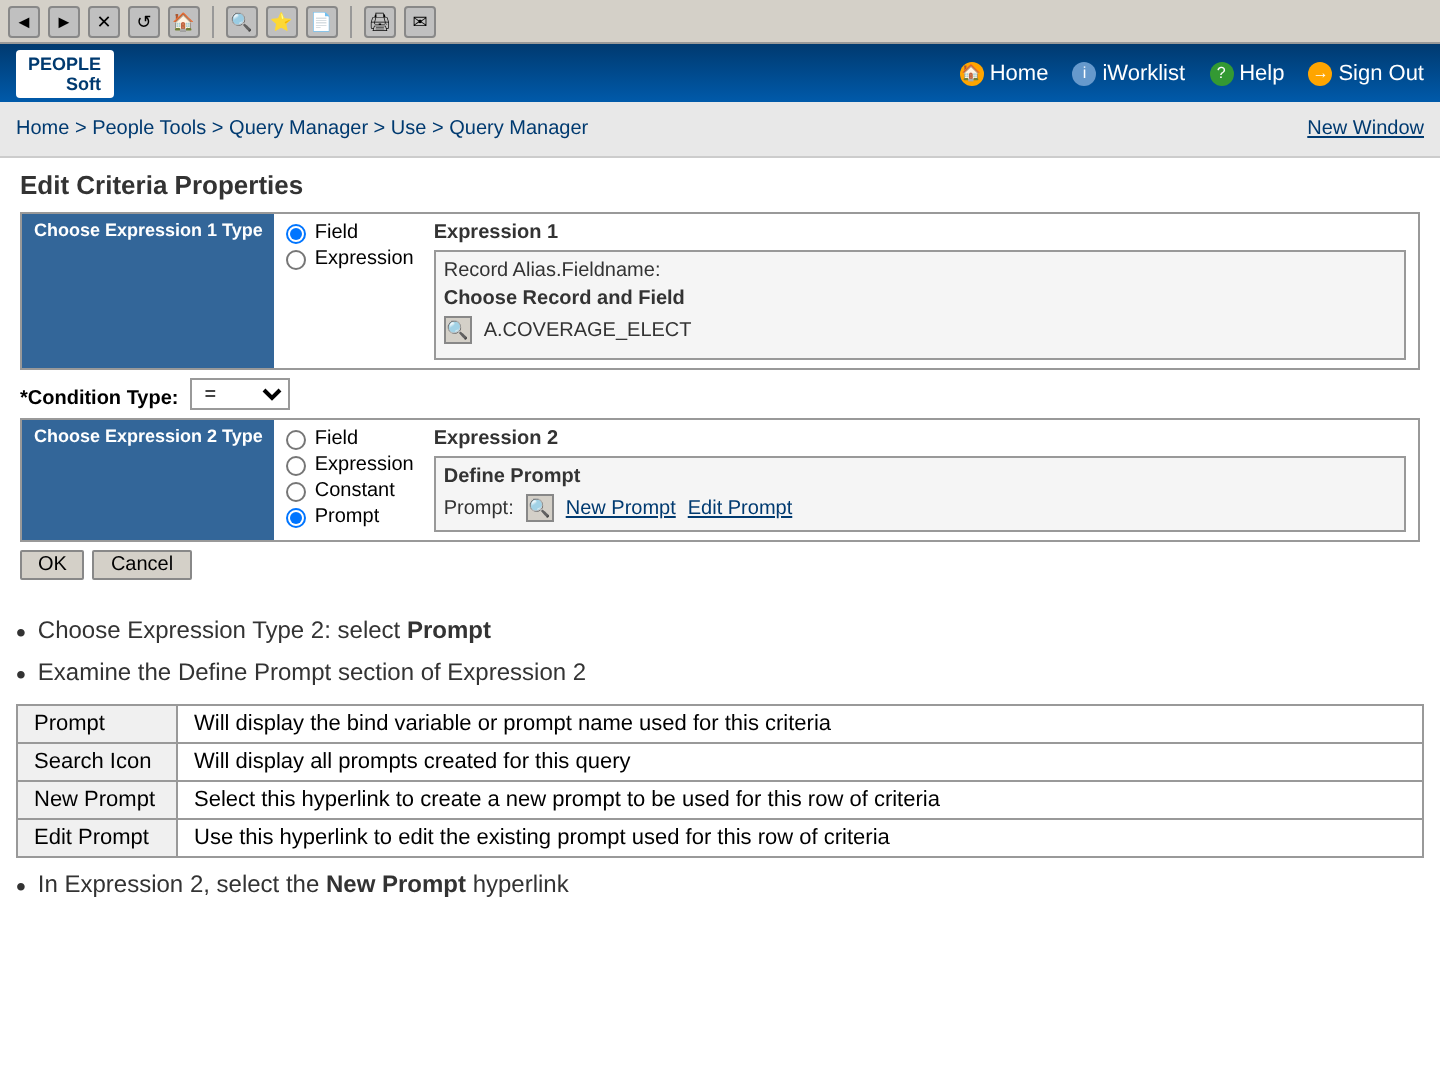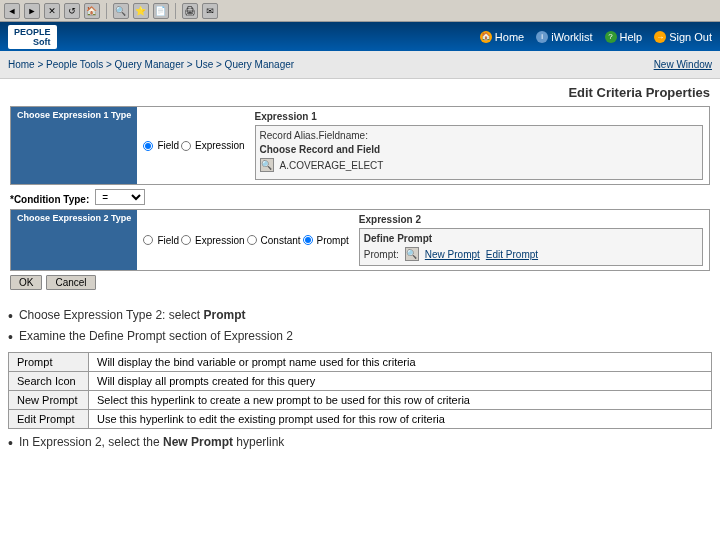--- a/index.html
+++ b/index.html
@@ -91,21 +91,20 @@
     .main-content {
       padding: 6px 10px;
       background: #fff;
     }
 
     .page-title {
       font-size: 13px;
       font-weight: bold;
       color: #333;
       margin-bottom: 6px;
-      text-align: right;
     }
 
     
     .form-section {
       border: 1px solid #999;
       margin-bottom: 4px;
       display: flex;
       background: #fff;
     }
     .section-label-box {
@@ -125,21 +124,21 @@
       padding: 4px 6px;
     }
 
     .expr-label {
       font-size: 10px;
       font-weight: bold;
       color: #333;
       margin-bottom: 3px;
     }
 
-    .radio-group { display: flex; flex-direction: row; gap: 2px; }
+    .radio-group { display: flex; flex-direction: column; gap: 2px; }
     .radio-item { display: flex; align-items: center; gap: 4px; font-size: 10px; }
     .radio-input { width: 10px; height: 10px; }
 
     .record-field-box {
       border: 1px solid #999;
       padding: 4px;
       background: #f5f5f5;
       font-size: 10px;
     }
     .field-row { display: flex; align-items: center; gap: 6px; margin-bottom: 3px; }

